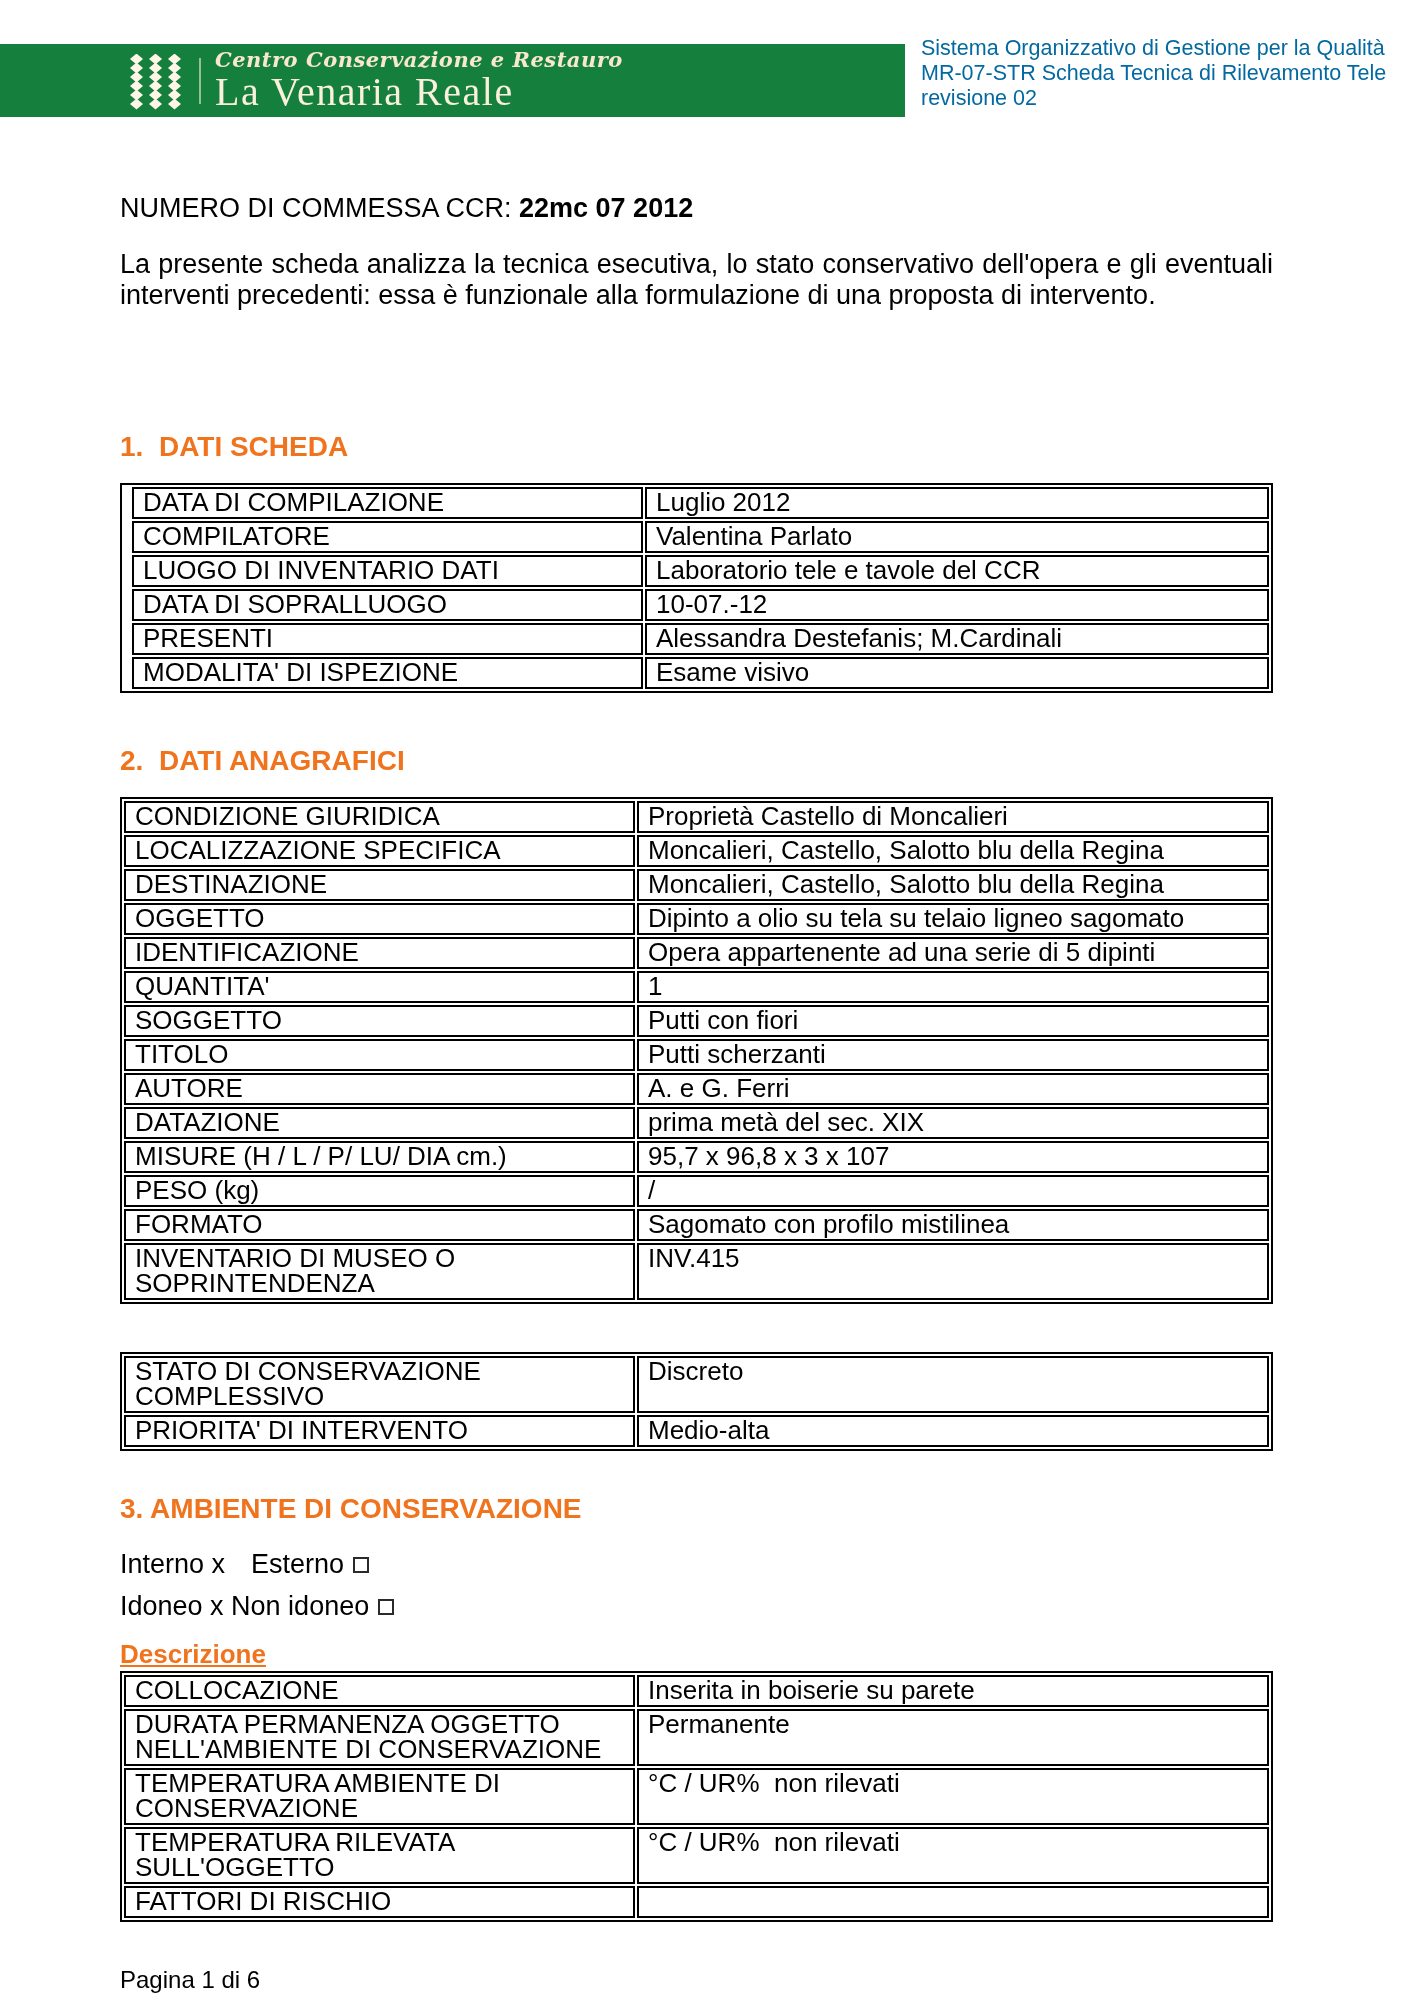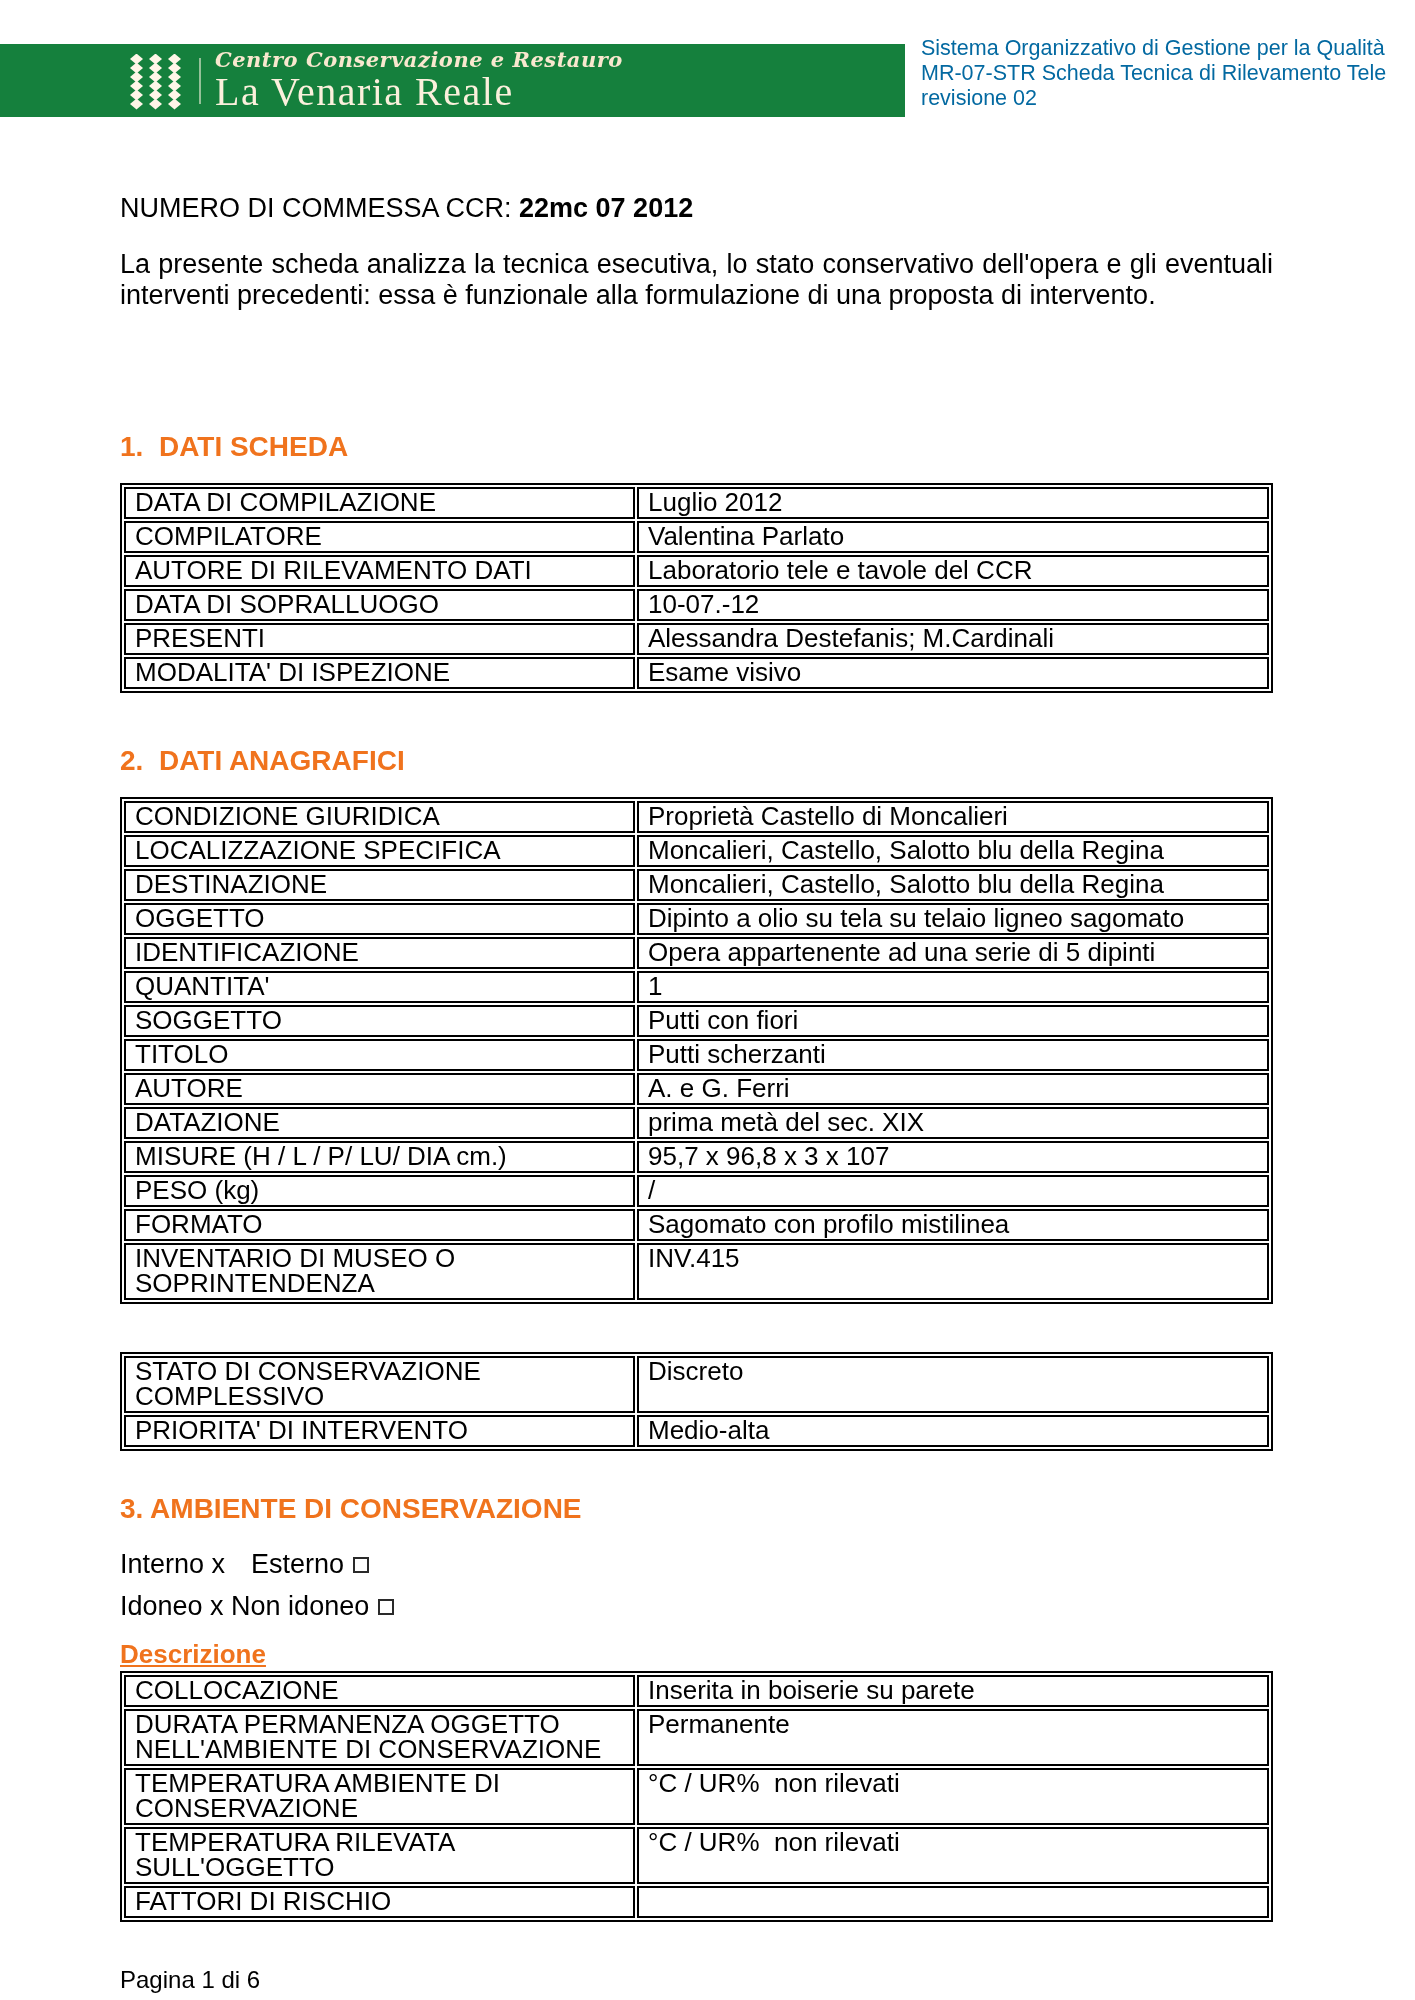--- a/index.html
+++ b/index.html
@@ -57,21 +57,21 @@
   .descr-title{
     margin-top:18px;font-size:26px;font-weight:bold;color:#f0731d;
     line-height:30px;text-decoration:underline;
   }
 
   table.sheet{
     width:1153px;table-layout:fixed;
     border-collapse:separate;border-spacing:2px;
     border:2px solid #000;background:#fff;
   }
-  .t1{margin-top:20px;}
+  .t1{margin-top:20px;padding-left:8px;}
   .t2{margin-top:20px;}
   .t3{margin-top:48px;}
   .t4{margin-top:2px;}
   table.sheet td{
     border:2px solid #000;padding:1px 9px 2px 9px;
     font-size:26px;line-height:25px;vertical-align:top;
     overflow:hidden;
   }
   td.lbl{width:489px;}
   td.vbottom{vertical-align:bottom;}
@@ -140,21 +140,21 @@
       <tbody>
           <tr>
             <td class="lbl">DATA DI COMPILAZIONE</td>
             <td>Luglio 2012</td>
           </tr>
       <tr>
             <td class="lbl">COMPILATORE</td>
             <td>Valentina Parlato</td>
           </tr>
       <tr>
-            <td class="lbl">AUTORE DI RILEVAMENTO DATI</td>
+            <td class="lbl">LUOGO DI INVENTARIO DATI</td>
             <td>Laboratorio tele e tavole del CCR</td>
           </tr>
       <tr>
             <td class="lbl">DATA DI SOPRALLUOGO</td>
             <td>10-07.-12</td>
           </tr>
       <tr>
             <td class="lbl">PRESENTI</td>
             <td>Alessandra Destefanis; M.Cardinali</td>
           </tr>

